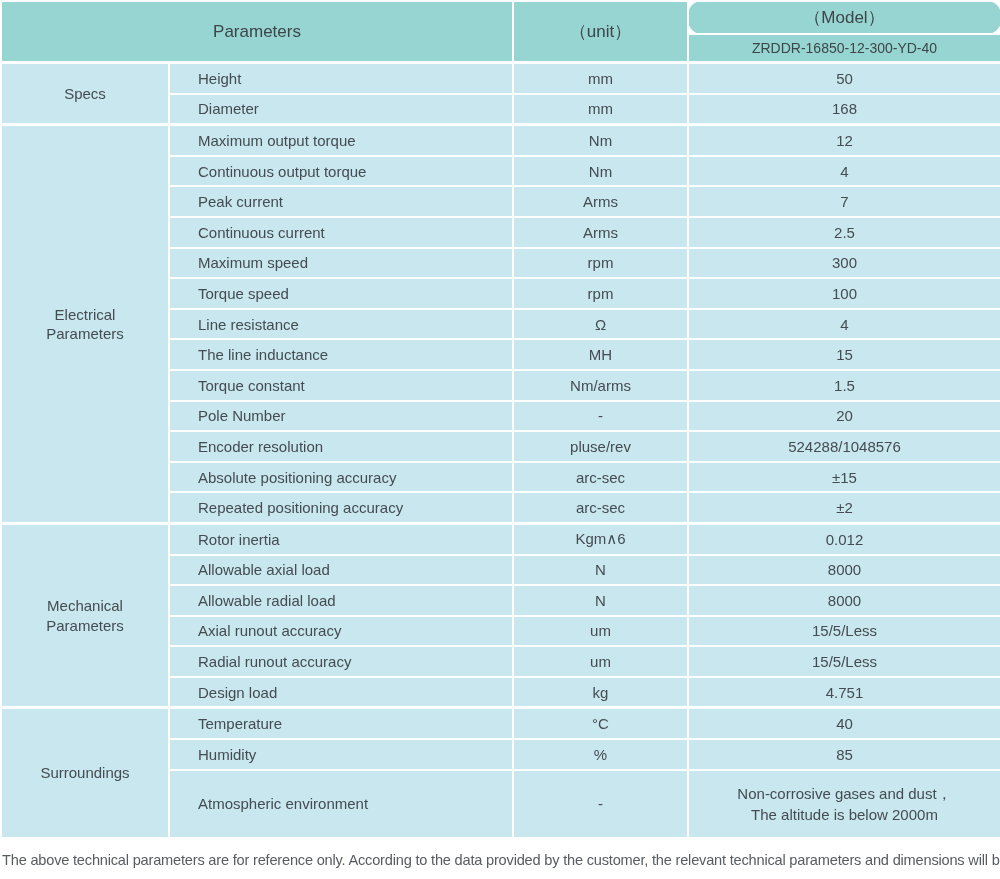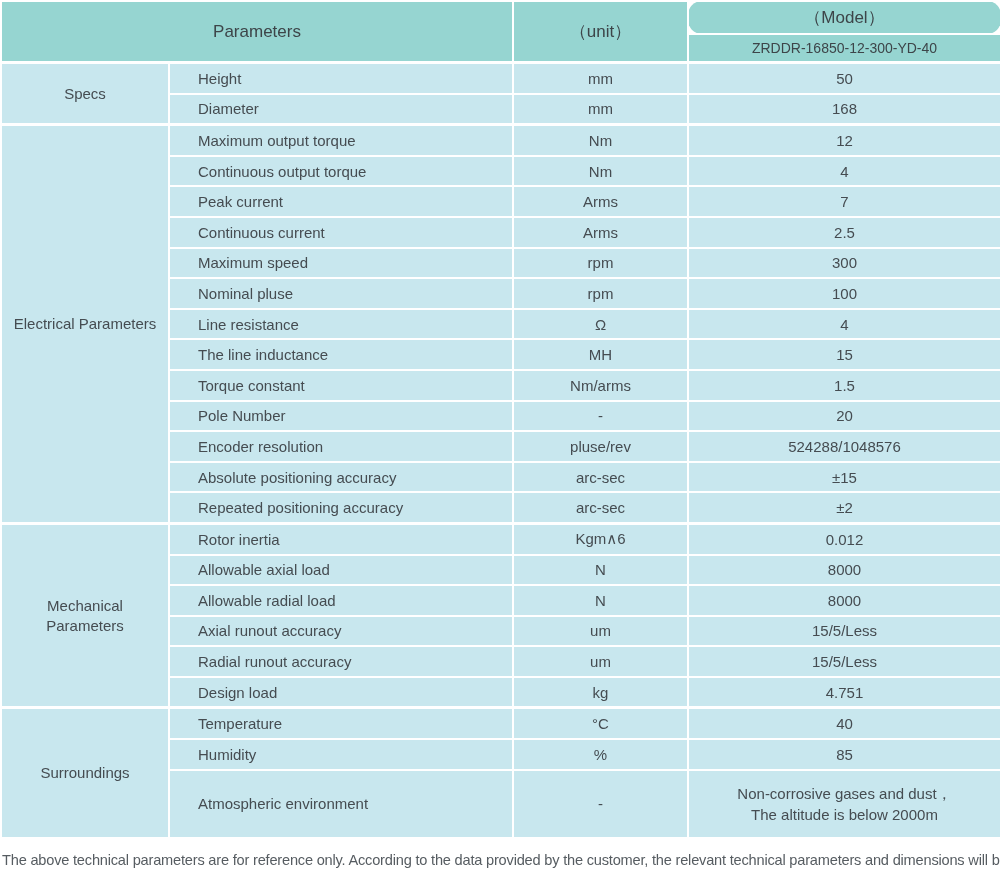--- a/index.html
+++ b/index.html
@@ -44,21 +44,21 @@
     background: #c8e7ee;
     color: #454c51;
     font-size: 15px;
     height: 28.6px;
     text-align: center;
     vertical-align: middle;
   }
   td.section-cell {
     text-align: center;
     line-height: 1.3;
-    padding: 0 6px;
+    padding: 0 16px;
   }
   td.param-cell {
     text-align: left;
     padding-left: 28px;
   }
   td.value-cell {
     white-space: pre-line;
     line-height: 1.4;
   }
   tr.section-start td { border-top: 3px solid #ffffff; }
@@ -126,21 +126,21 @@
           <td class="param-cell">Continuous current</td>
           <td class="unit-cell">Arms</td>
           <td class="value-cell">2.5</td>
         </tr>
         <tr>
           <td class="param-cell">Maximum speed</td>
           <td class="unit-cell">rpm</td>
           <td class="value-cell">300</td>
         </tr>
         <tr>
-          <td class="param-cell">Nominal pluse</td>
+          <td class="param-cell">Torque speed</td>
           <td class="unit-cell">rpm</td>
           <td class="value-cell">100</td>
         </tr>
         <tr>
           <td class="param-cell">Line resistance</td>
           <td class="unit-cell">Ω</td>
           <td class="value-cell">4</td>
         </tr>
         <tr>
           <td class="param-cell">The line inductance</td>

